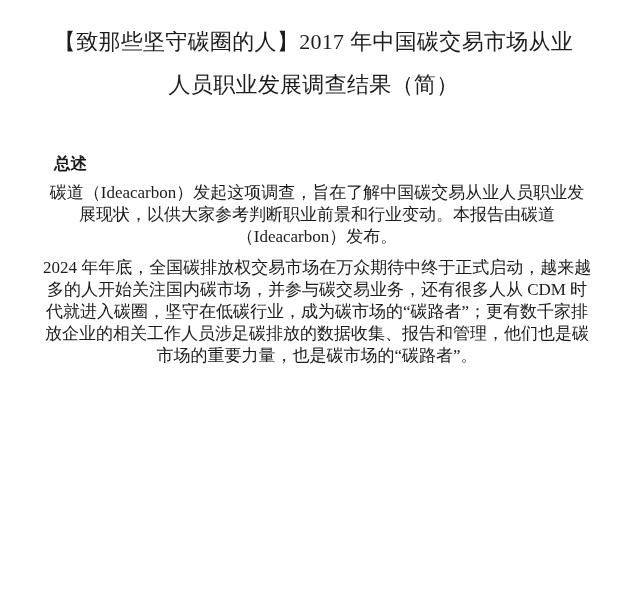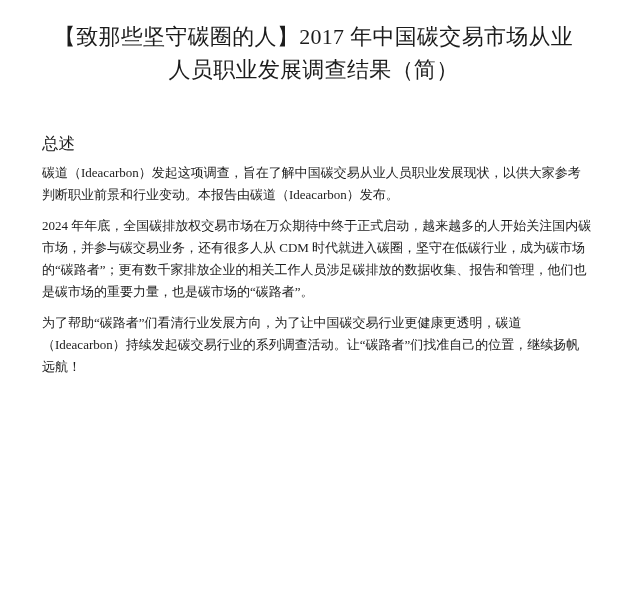--- a/index.html
+++ b/index.html
@@ -17,59 +17,58 @@
   }
   .page {
     width: 627px;
     height: 595px;
     position: relative;
   }
   .doc-title {
     width: 540px;
     margin: 20px auto 0 auto;
     font-size: 22px;
-    line-height: 33px;
+    line-height: 43px;
     font-weight: 400;
     text-align: center;
     letter-spacing: 0.3px;
   }
   .content {
     margin-left: 42px;
     margin-right: 35px; 
   }
   .section-heading {
     font-size: 16.5px;
     line-height: 20px;
-    font-weight: 400;
-    margin: 24px 0 8px 0;
+    font-weight: 700;
+    margin: 24px 0 8px 12px;
   }
   .section-first .section-heading {
     margin-top: 48px;
   }
   .para {
-    font-size: 13px;
+    font-size: 17px;
     line-height: 22px;
     margin: 0 0 9px 0;
-    text-align: left;
+    text-align: center;
     word-break: normal;
     overflow-wrap: break-word;
   }
 </style>
 </head>
 <body>
 
 <div class="page">
 
   <h1 class="doc-title">【致那些坚守碳圈的人】2017 年中国碳交易市场从业人员职业发展调查结果（简）</h1>
 
   <div class="content">
 
     <section class="section-first">
       <h2 class="section-heading">总述</h2>
       <p class="para">碳道（Ideacarbon）发起这项调查，旨在了解中国碳交易从业人员职业发展现状，以供大家参考判断职业前景和行业变动。本报告由碳道（Ideacarbon）发布。</p>
       <p class="para">2024 年年底，全国碳排放权交易市场在万众期待中终于正式启动，越来越多的人开始关注国内碳市场，并参与碳交易业务，还有很多人从 CDM 时代就进入碳圈，坚守在低碳行业，成为碳市场的“碳路者”；更有数千家排放企业的相关工作人员涉足碳排放的数据收集、报告和管理，他们也是碳市场的重要力量，也是碳市场的“碳路者”。</p>
-      <p class="para">为了帮助“碳路者”们看清行业发展方向，为了让中国碳交易行业更健康更透明，碳道（Ideacarbon）持续发起碳交易行业的系列调查活动。让“碳路者”们找准自己的位置，继续扬帆远航！</p>
     </section>
 
 
   </div>
 
 </div>
 
 </body></html>

